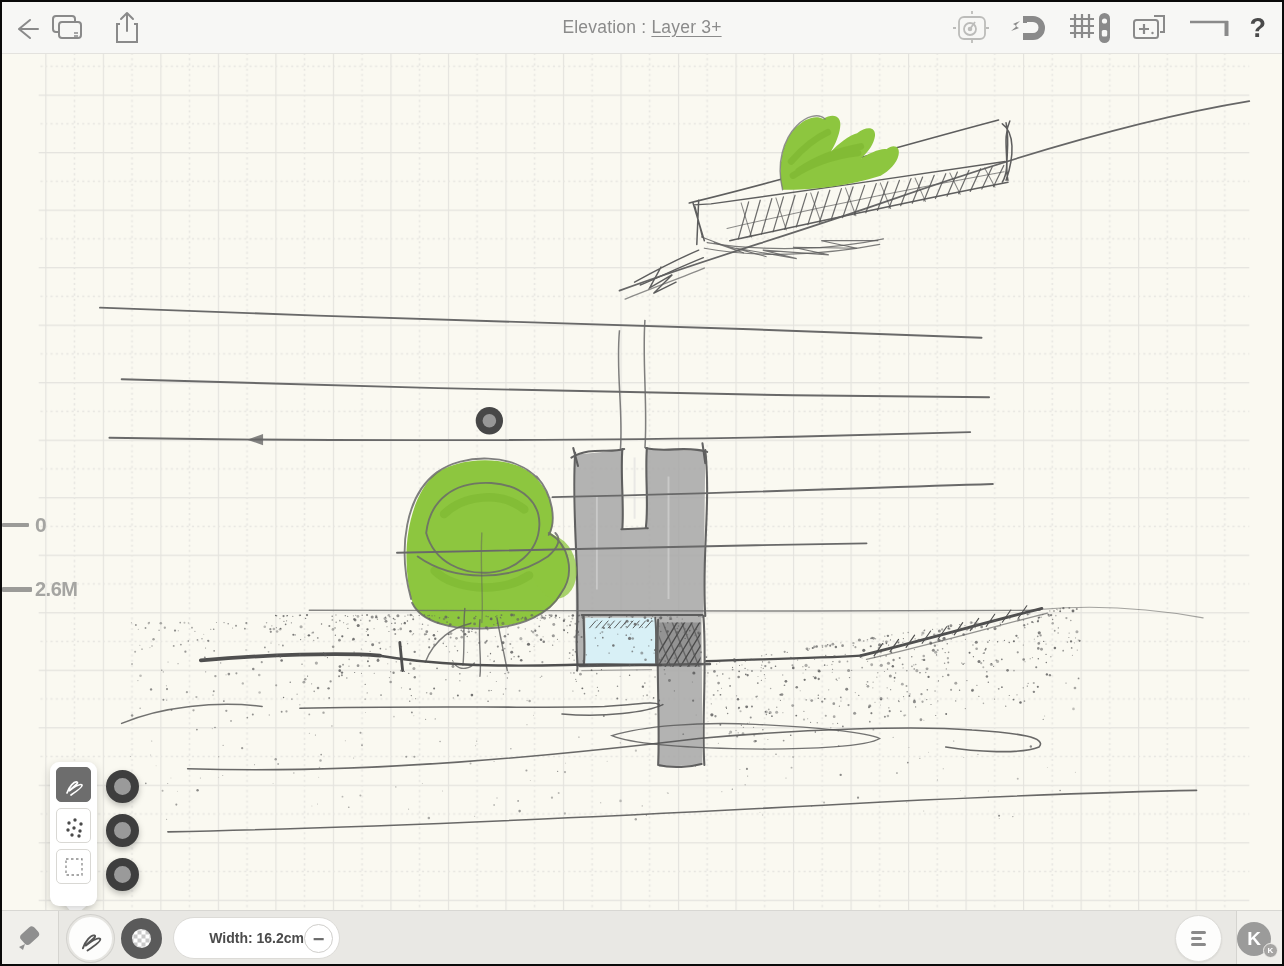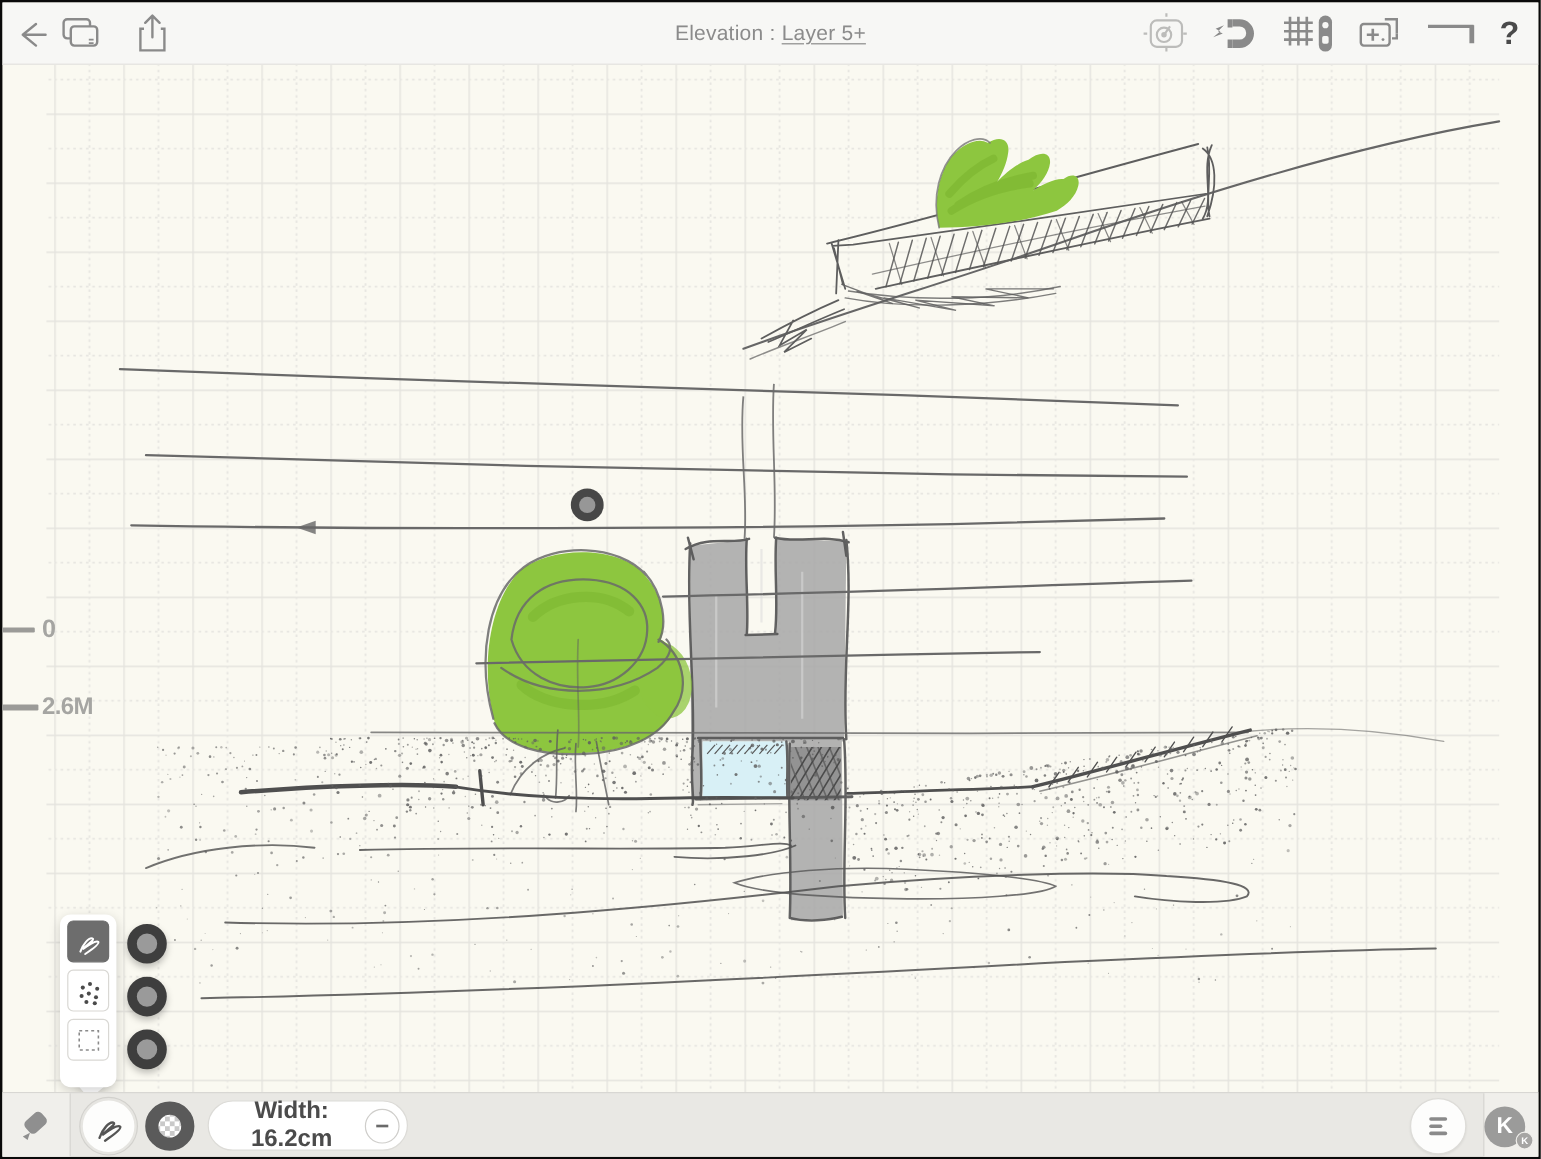--- a/index.html
+++ b/index.html
@@ -25,21 +25,21 @@
   .pop-btn.selected{background:#6d6d6d;border-color:#6d6d6d;}
   .swatch{position:absolute;width:33px;height:33px;border-radius:50%;border:8px solid #3e3e3e;background:#9a9a9a;box-shadow:0 3px 6px rgba(0,0,0,.25);z-index:5;cursor:pointer;}
   
   #bottombar{position:absolute;left:0;bottom:0;width:100%;height:54px;background:#e9e8e4;border-top:1px solid #d8d7d3;z-index:20;}
   .bb-seg-left{position:absolute;left:0;top:0;width:57px;height:100%;background:#f0efeb;border-right:1px solid #d5d4d0;display:flex;align-items:center;justify-content:center;}
   .bb-seg-right{position:absolute;right:0;top:0;width:46px;height:100%;background:#f0efeb;border-left:1px solid #d5d4d0;}
   .circ-btn{position:absolute;background:#fdfdfc;border:1px solid #dddcd8;border-radius:50%;display:flex;align-items:center;justify-content:center;cursor:pointer;box-shadow:0 1px 2px rgba(0,0,0,.07);}
   #pen-btn{left:65px;top:4px;width:47px;height:47px;border:2px solid #e6e5e1;box-shadow:0 0 0 1px #d2d1cd;}
   #color-btn{left:119px;top:7px;width:41px;height:41px;border-radius:50%;border:11px solid #5a5a5a;background:repeating-conic-gradient(#c9c9c9 0% 25%, #ffffff 0% 50%) 50%/8px 8px;cursor:pointer;position:absolute;}
   #width-pill{position:absolute;left:171px;top:6px;width:167px;height:42px;background:#fff;border:1.5px solid #dcdbd7;border-radius:21px;display:flex;align-items:center;cursor:pointer;}
-  #width-label{flex:1;text-align:center;color:#4b4b4b;font-size:20px;font-weight:700;padding-left:8px;}
+  #width-label{flex:1;text-align:right;color:#4b4b4b;font-size:14px;font-weight:700;padding-left:8px;}
   #width-minus{width:29px;height:29px;border-radius:50%;border:1.5px solid #cfcecb;background:#fff;color:#6a6a6a;font-size:20px;line-height:26px;text-align:center;margin-right:6px;cursor:pointer;font-weight:700;}
   #menu-btn{right:60px;top:4px;width:47px;height:47px;}
   #menu-btn .bars{display:flex;flex-direction:column;gap:3.5px;align-items:flex-start;}
   #menu-btn .bars i{display:block;height:2.6px;background:#8a8a8a;border-radius:2px;}
   #avatar{position:absolute;right:11px;top:11px;width:34px;height:34px;border-radius:50%;background:#9b9b9a;color:#fff;font-weight:700;font-size:19px;display:flex;align-items:center;justify-content:center;cursor:pointer;}
   #avatar-badge{position:absolute;right:4px;top:32px;width:15px;height:15px;border-radius:50%;background:#a6a5a3;border:1.5px solid #f0efeb;color:#fff;font-size:8px;font-weight:700;display:flex;align-items:center;justify-content:center;}
 </style>
 </head>
 <body>
 
@@ -1553,21 +1553,21 @@
       <button class="icon-btn" style="margin-left:18px;">
         <svg width="30" height="34" viewBox="0 0 30 34">
           <path d="M8 13 H5 V31 H25 V13 H22" stroke="#8a8a8a" stroke-width="2" fill="none"></path>
           <path d="M15 2 V20 M15 2 L9 8 M15 2 L21 8" stroke="#8a8a8a" stroke-width="2" fill="none" stroke-linecap="round"></path>
         </svg>
       </button>
     </div>
 
     <div class="tb-title">
       <span>Elevation :</span>
-      <span class="layer-link">Layer 5+</span>
+      <span class="layer-link">Layer 3+</span>
     </div>
 
     <div class="tb-right">
       <button class="icon-btn">
         <svg width="40" height="36" viewBox="0 0 40 36">
           <g stroke="#bcbcba" fill="none" stroke-width="1.8">
             <rect x="7" y="7" width="26" height="22" rx="5"></rect>
             <path d="M20 1 V6 M20 30 V35 M1 18 H6 M34 18 H39" stroke-dasharray="3 2.4"></path>
             <circle cx="18" cy="19" r="6"></circle>
             <path d="M18 19 L23 12"></path>

